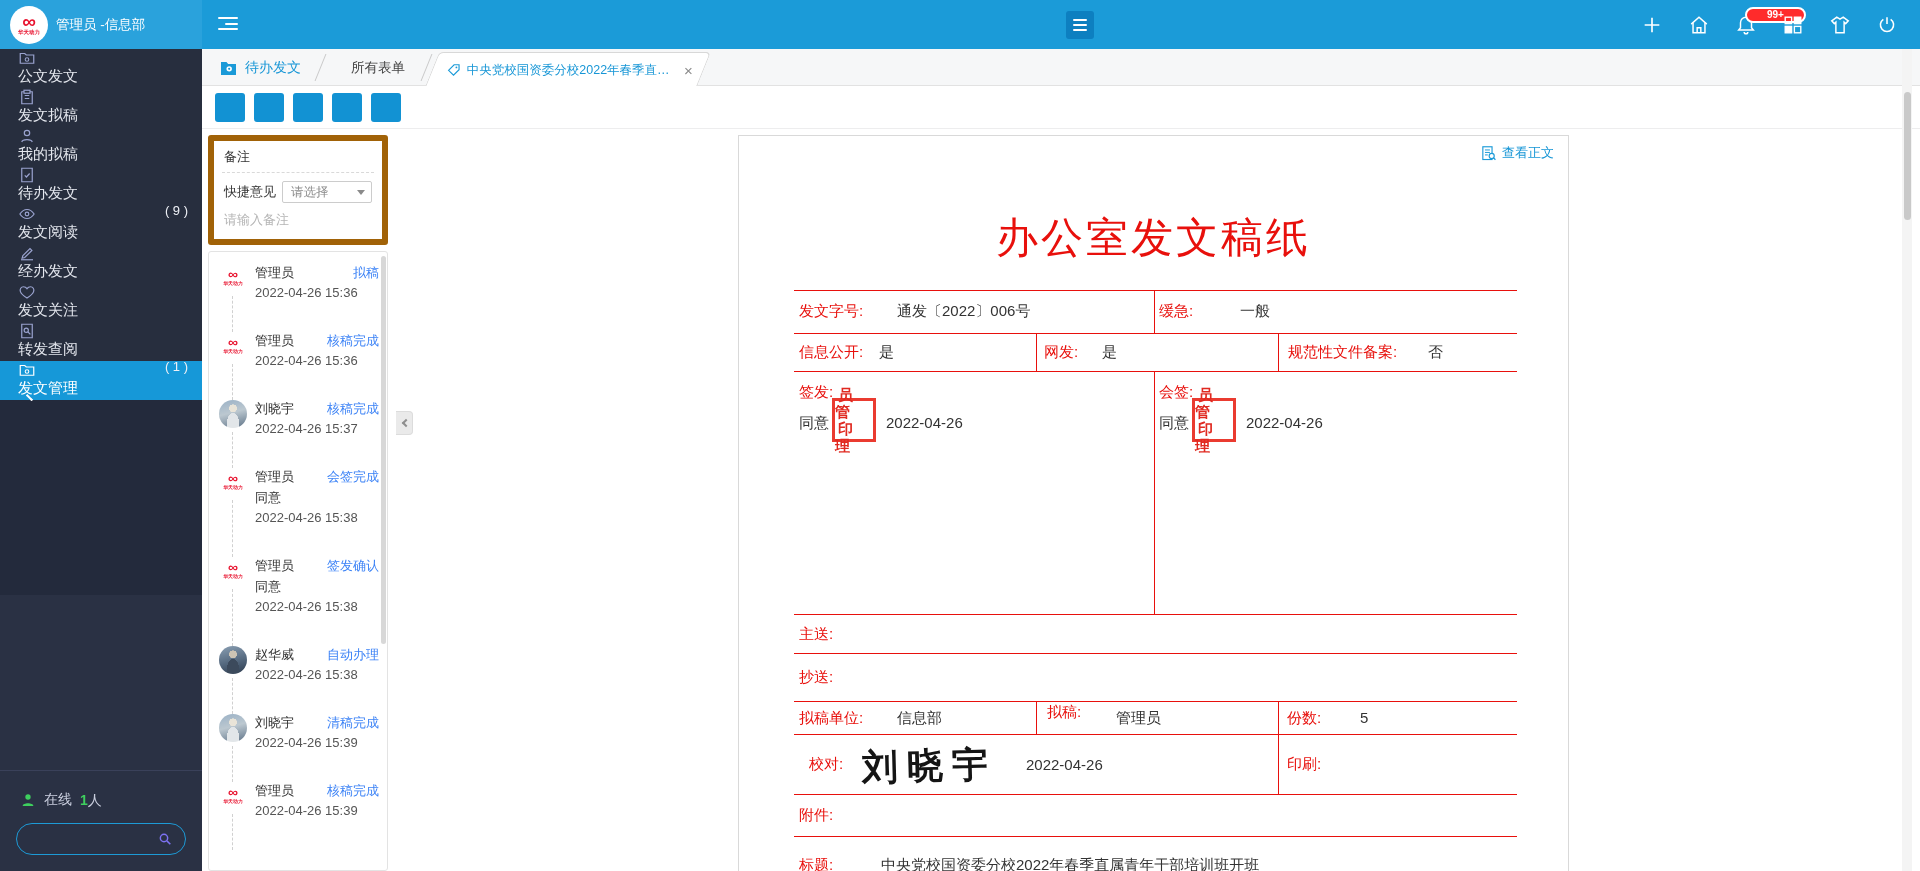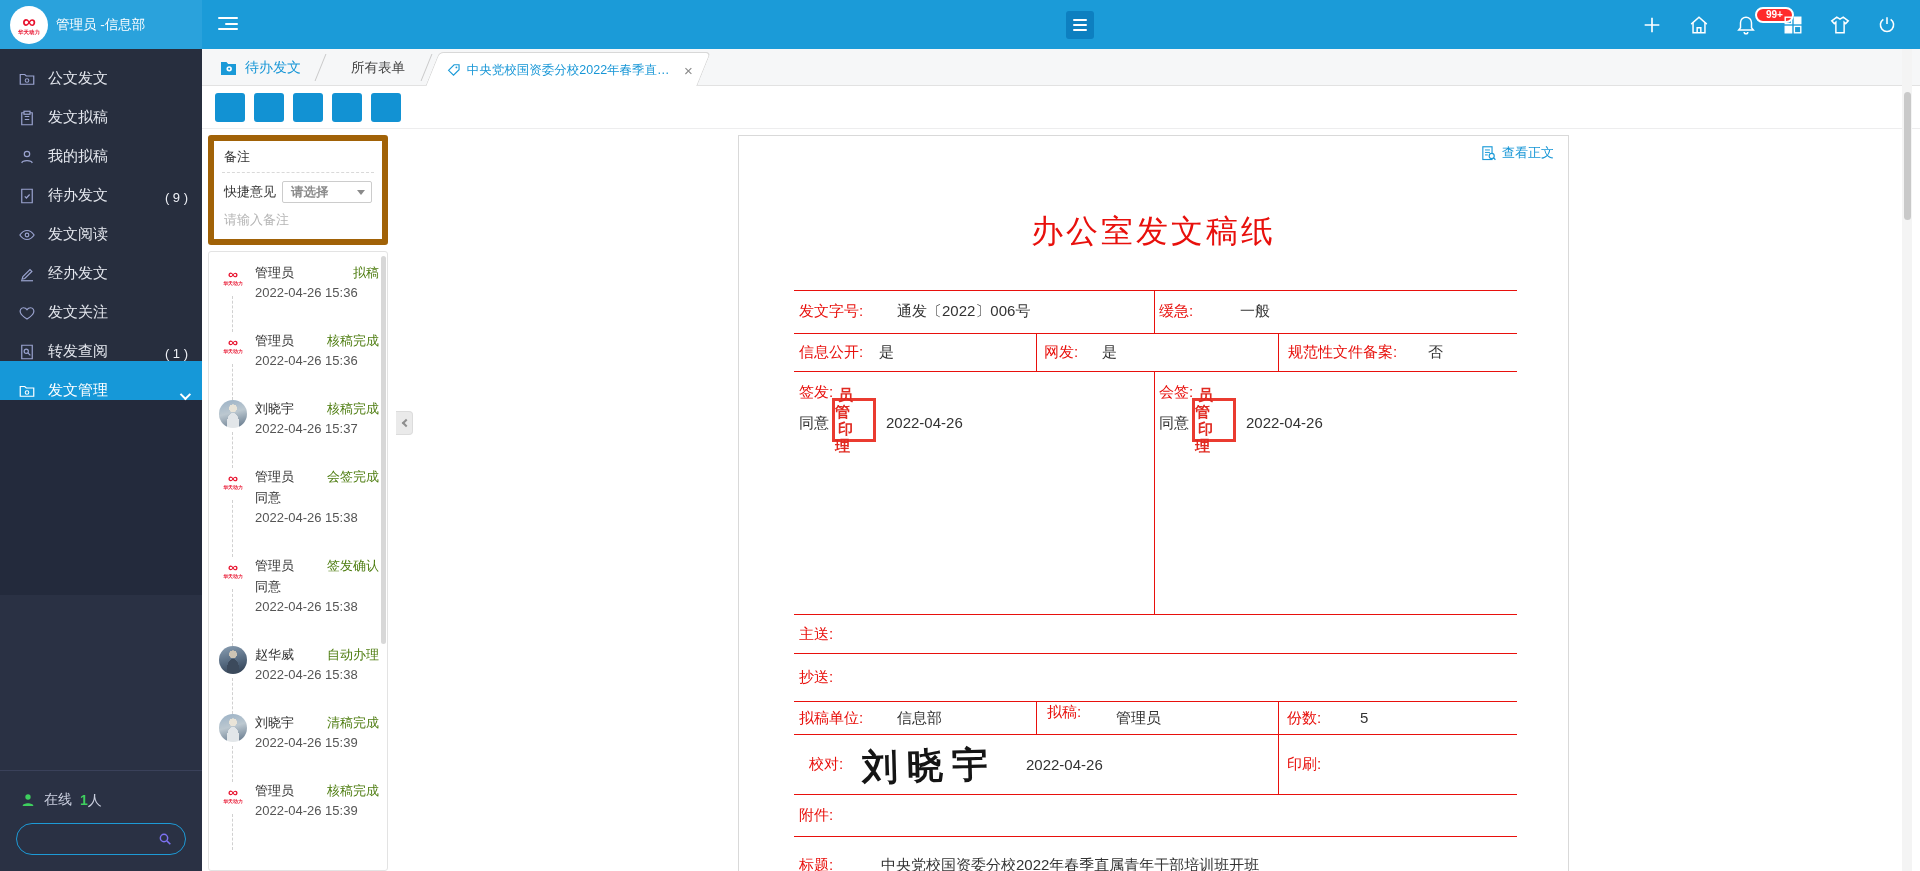--- a/index.html
+++ b/index.html
@@ -23,26 +23,26 @@
   #nav-toggle{position:absolute;left:218px;top:17px;width:20px;height:15px;cursor:pointer;}
   #nav-toggle i{display:block;height:2px;background:#fff;border-radius:1px;margin-bottom:3.5px;width:20px;}
   #nav-toggle i:nth-child(2){width:13px;margin-left:7px;}
   #main-nav{position:absolute;left:283px;top:0;height:49px;display:flex;align-items:center;gap:38px;}
   .nav-item{color:#fff;font-size:15px;font-weight:600;white-space:nowrap;cursor:pointer;}
   #apps-box{position:absolute;left:1066px;top:11px;width:28px;height:28px;background:#0d7fc0;border-radius:3px;display:flex;flex-direction:column;align-items:center;justify-content:center;gap:3px;cursor:pointer;}
   #apps-box i{display:block;width:14px;height:2px;background:#fff;border-radius:1px;}
   #top-icons{position:absolute;right:22px;top:0;height:49px;display:flex;align-items:center;gap:25px;}
   .t-icon{position:relative;width:22px;height:22px;cursor:pointer;flex:none;}
   .t-icon svg{width:22px;height:22px;display:block;}
-  .badge{position:absolute;top:-7px;left:20px;background:#ff2b2b;color:#fff;border:2px solid #fff;border-radius:9px;font-size:10px;font-weight:bold;line-height:12px;padding:0 9px;white-space:nowrap;}
+  .badge{position:absolute;top:-7px;left:10px;background:#ff2b2b;color:#fff;border:2px solid #fff;border-radius:9px;font-size:10px;font-weight:bold;line-height:12px;padding:0 20px;white-space:nowrap;}
 
   
   #sidebar{position:absolute;left:0;top:49px;width:202px;height:822px;background:var(--sb-bg);display:flex;flex-direction:column;}
   .side-items{background:var(--sb-items);}
-  .side-item{height:39px;display:flex;align-items:flex-end;padding:0 14px 0 18px;cursor:pointer;color:#e4e7ee;font-size:15px;}
+  .side-item{height:39px;display:flex;align-items:flex-start;padding:0 14px 0 18px;cursor:pointer;color:#e4e7ee;font-size:15px;flex-direction:column;}
   .side-item .s-icon{width:18px;height:18px;margin-right:12px;color:#9aa3cf;flex:none;}
   .side-item .s-icon svg{width:18px;height:18px;display:block;}
   .side-item .s-label{white-space:nowrap;}
   .side-item .s-count{margin-left:auto;font-size:13px;color:#eef0f6;white-space:nowrap;}
   .side-item .s-caret{display:none;}
   .side-item.active{background:#1698d8;color:#fff;}
   .side-item.active .s-icon{color:#fff;}
   .side-item.active .s-caret{display:block;width:8px;height:8px;border-right:2px solid #fff;border-bottom:2px solid #fff;transform:rotate(45deg) translateY(-2px);margin-left:6px;}
   .side-sub{background:var(--sb-sub);}
   .sub-item{height:39px;line-height:39px;padding-left:57px;color:#e8ebf2;font-size:15px;cursor:pointer;white-space:nowrap;}
@@ -72,21 +72,21 @@
   
   #toolbar{position:absolute;left:202px;top:86px;width:1718px;height:43px;background:#fff;border-bottom:1px solid #ededee;display:flex;align-items:center;gap:9px;padding-left:13px;}
   .tb-btn{height:29px;padding:0 15px;background:#1292d3;color:#fff;font-size:14px;border:none;border-radius:3px;cursor:pointer;font-family:inherit;white-space:nowrap;}
 
   
   #remark-box{position:absolute;left:208px;top:135px;width:180px;height:110px;background:#fff;border:6px solid #a16207;border-radius:3px;}
   .rm-title{font-size:13px;color:#333;padding:7px 10px 6px;}
   .rm-divider{border-bottom:1px dashed #d9d9d9;margin:0 8px;}
   .rm-row{display:flex;align-items:center;padding:8px 10px 0;gap:6px;}
   .rm-label{font-size:13px;color:#333;white-space:nowrap;}
-  .rm-select{flex:1;height:22px;border:1px solid #ccc;border-radius:2px;display:flex;align-items:center;padding:0 6px 0 8px;cursor:pointer;background:#fff;font-weight:bold;}
+  .rm-select{flex:1;height:22px;border:1px solid #ccc;border-radius:2px;display:flex;align-items:center;padding:0 6px 0 8px;cursor:pointer;background:#fff;}
   .rm-select span{font-size:12.5px;color:#8a8a8a;flex:1;}
   .rm-caret{width:0;height:0;border-left:4px solid transparent;border-right:4px solid transparent;border-top:5px solid #8a8a8a;}
   #remark-box textarea{display:block;width:100%;height:40px;border:none;outline:none;resize:none;background:transparent;font-family:inherit;font-size:13px;color:#333;padding:8px 10px 0;}
   #remark-box textarea::placeholder{color:#b5b5b5;}
 
   #timeline-box{position:absolute;left:208px;top:251px;width:180px;height:620px;background:#fff;border:1px solid #e3e3e3;border-radius:3px;overflow:hidden;}
   #timeline-list{padding:12px 8px 0 10px;}
   .tl-entry{position:relative;display:flex;gap:8px;margin-bottom:32px;}
   .tl-entry::after{content:'';position:absolute;left:13px;top:32px;bottom:-32px;border-left:1px dashed #d0d0d0;}
   .tl-avatar{position:relative;z-index:1;width:28px;height:28px;border-radius:50%;background:#fff;flex:none;display:flex;flex-direction:column;align-items:center;justify-content:center;overflow:hidden;}
@@ -96,35 +96,35 @@
      radial-gradient(circle at 50% 30%, #e9e4d8 0 16%, transparent 17%),
      radial-gradient(ellipse at 50% 82%, #e2e6e9 0 30%, transparent 31%),
      linear-gradient(165deg,#9ab1c6 0%,#bcc8d0 45%,#5d7186 100%);}
   .av-photo2 .tl-avatar{background:
      radial-gradient(circle at 50% 30%, #cdc4b4 0 16%, transparent 17%),
      radial-gradient(ellipse at 50% 82%, #3c4a5c 0 30%, transparent 31%),
      linear-gradient(165deg,#8ba0b4 0%,#54687e 55%,#2c3a4d 100%);}
   .tl-body{flex:1;min-width:0;}
   .tl-row1{display:flex;justify-content:space-between;align-items:baseline;}
   .tl-name{font-size:13px;color:#333;}
-  .tl-status{font-size:13px;color:#4d7c0f;white-space:nowrap;}
+  .tl-status{font-size:13px;color:#3b82f6;white-space:nowrap;}
   .tl-opinion{font-size:13px;color:#333;margin-top:3px;}
   .tl-opinion:empty{display:none;margin:0;}
   .tl-date{font-size:13px;color:#555;margin-top:3px;white-space:nowrap;}
   #tl-scrollbar{position:absolute;right:1px;top:4px;width:5px;height:388px;background:#d8d8d8;border-radius:3px;}
 
   #collapse-handle{position:absolute;left:396px;top:411px;width:17px;height:24px;background:#eaeaea;border:1px solid #dcdcdc;border-left:none;border-radius:0 4px 4px 0;display:flex;align-items:center;justify-content:center;cursor:pointer;}
   #collapse-handle i{display:block;width:6px;height:6px;border-left:2px solid #8f8f8f;border-bottom:2px solid #8f8f8f;transform:rotate(45deg);margin-left:3px;}
 
   
   #paper{position:absolute;left:738px;top:135px;width:831px;height:1100px;background:#fff;border:1px solid #d9d9d9;}
   #view-link{position:absolute;top:8px;right:14px;display:flex;align-items:center;gap:5px;cursor:pointer;}
   #view-link svg{width:17px;height:17px;}
   #view-link span{color:var(--accent);font-size:13px;}
-  #doc-title{position:absolute;top:74px;left:0;right:0;text-align:center;font-size:32px;color:var(--red);letter-spacing:3px;}
+  #doc-title{position:absolute;top:74px;left:0;right:0;text-align:center;font-size:42px;color:var(--red);letter-spacing:3px;}
 
   #doc-table{position:absolute;left:55px;top:154px;width:723px;height:640px;font-size:15px;}
   .hline{position:absolute;left:0;width:723px;height:1px;background:var(--red);}
   .vline{position:absolute;width:1px;background:var(--red);}
   .dlabel{position:absolute;color:var(--red);white-space:nowrap;}
   .dval{position:absolute;color:#333;white-space:nowrap;}
   .stamp{position:absolute;width:44px;height:44px;border:3px solid #ea3b30;display:flex;flex-direction:column;align-items:center;justify-content:center;color:#e02920;font-weight:bold;background:rgba(255,255,255,.8);}
   .stamp span{font-size:15px;line-height:17px;letter-spacing:3px;text-indent:3px;}
   .signature{position:absolute;font-family:"DejaVu Serif","Liberation Serif",serif;font-size:36px;font-weight:bold;color:#151515;letter-spacing:9px;transform:rotate(-1.5deg);}
 

